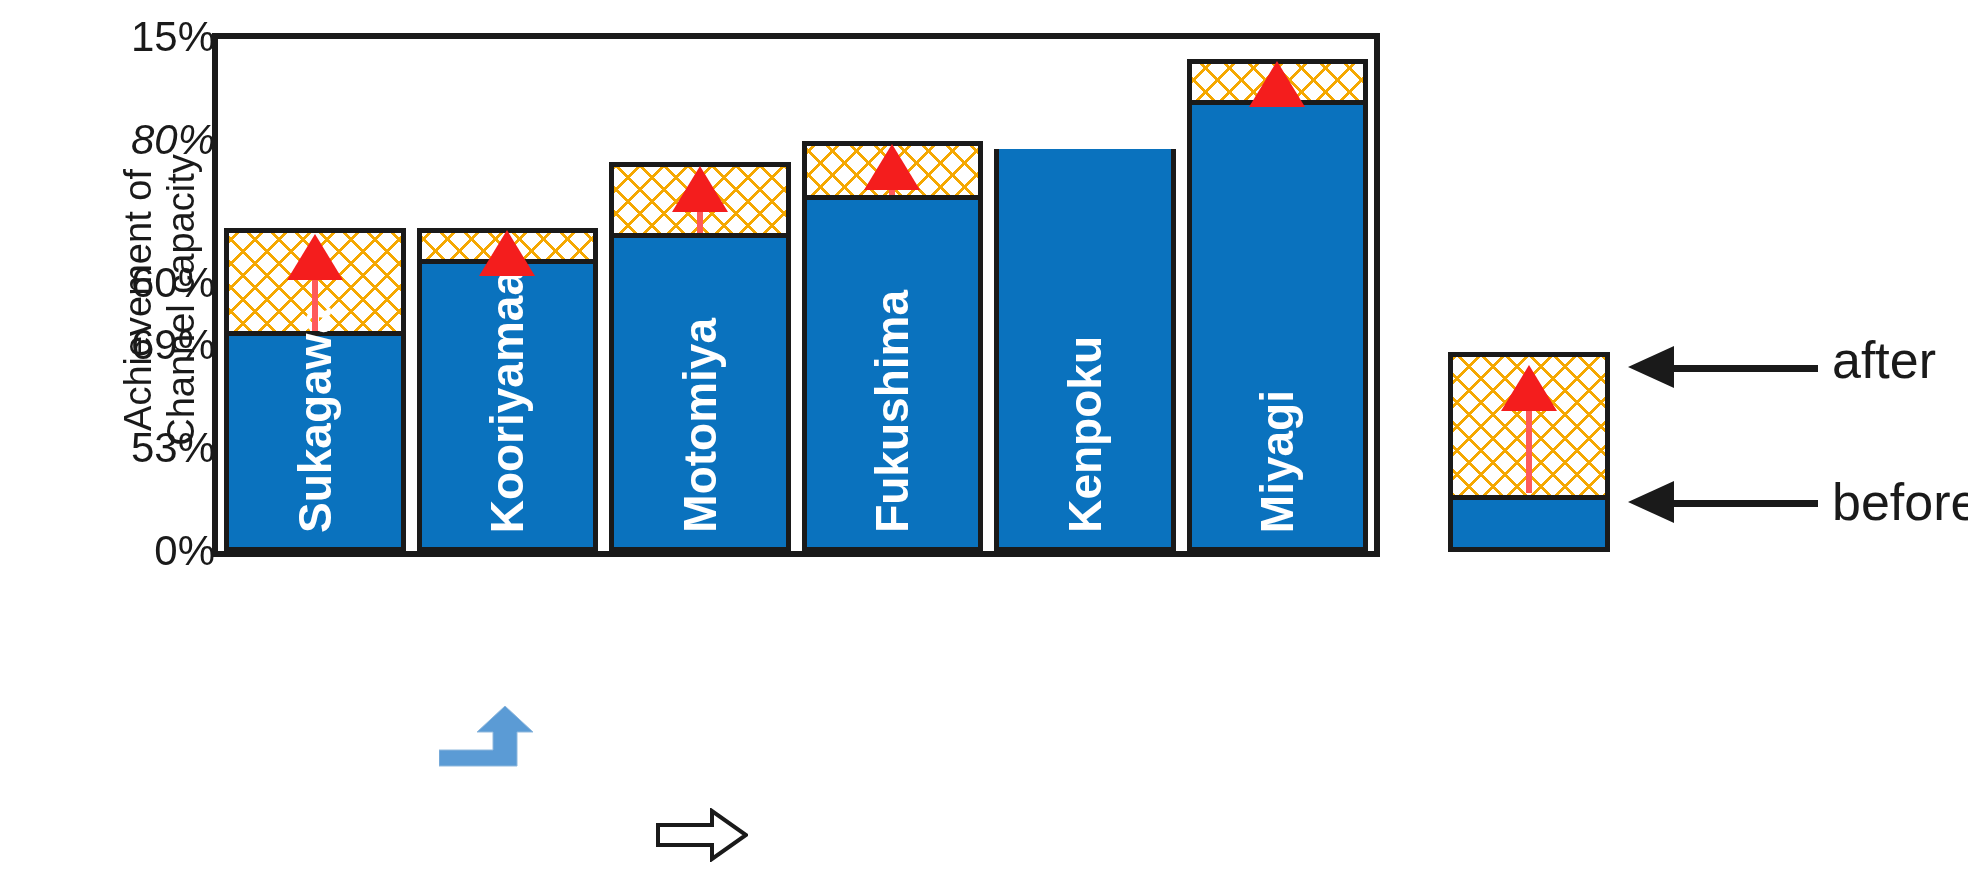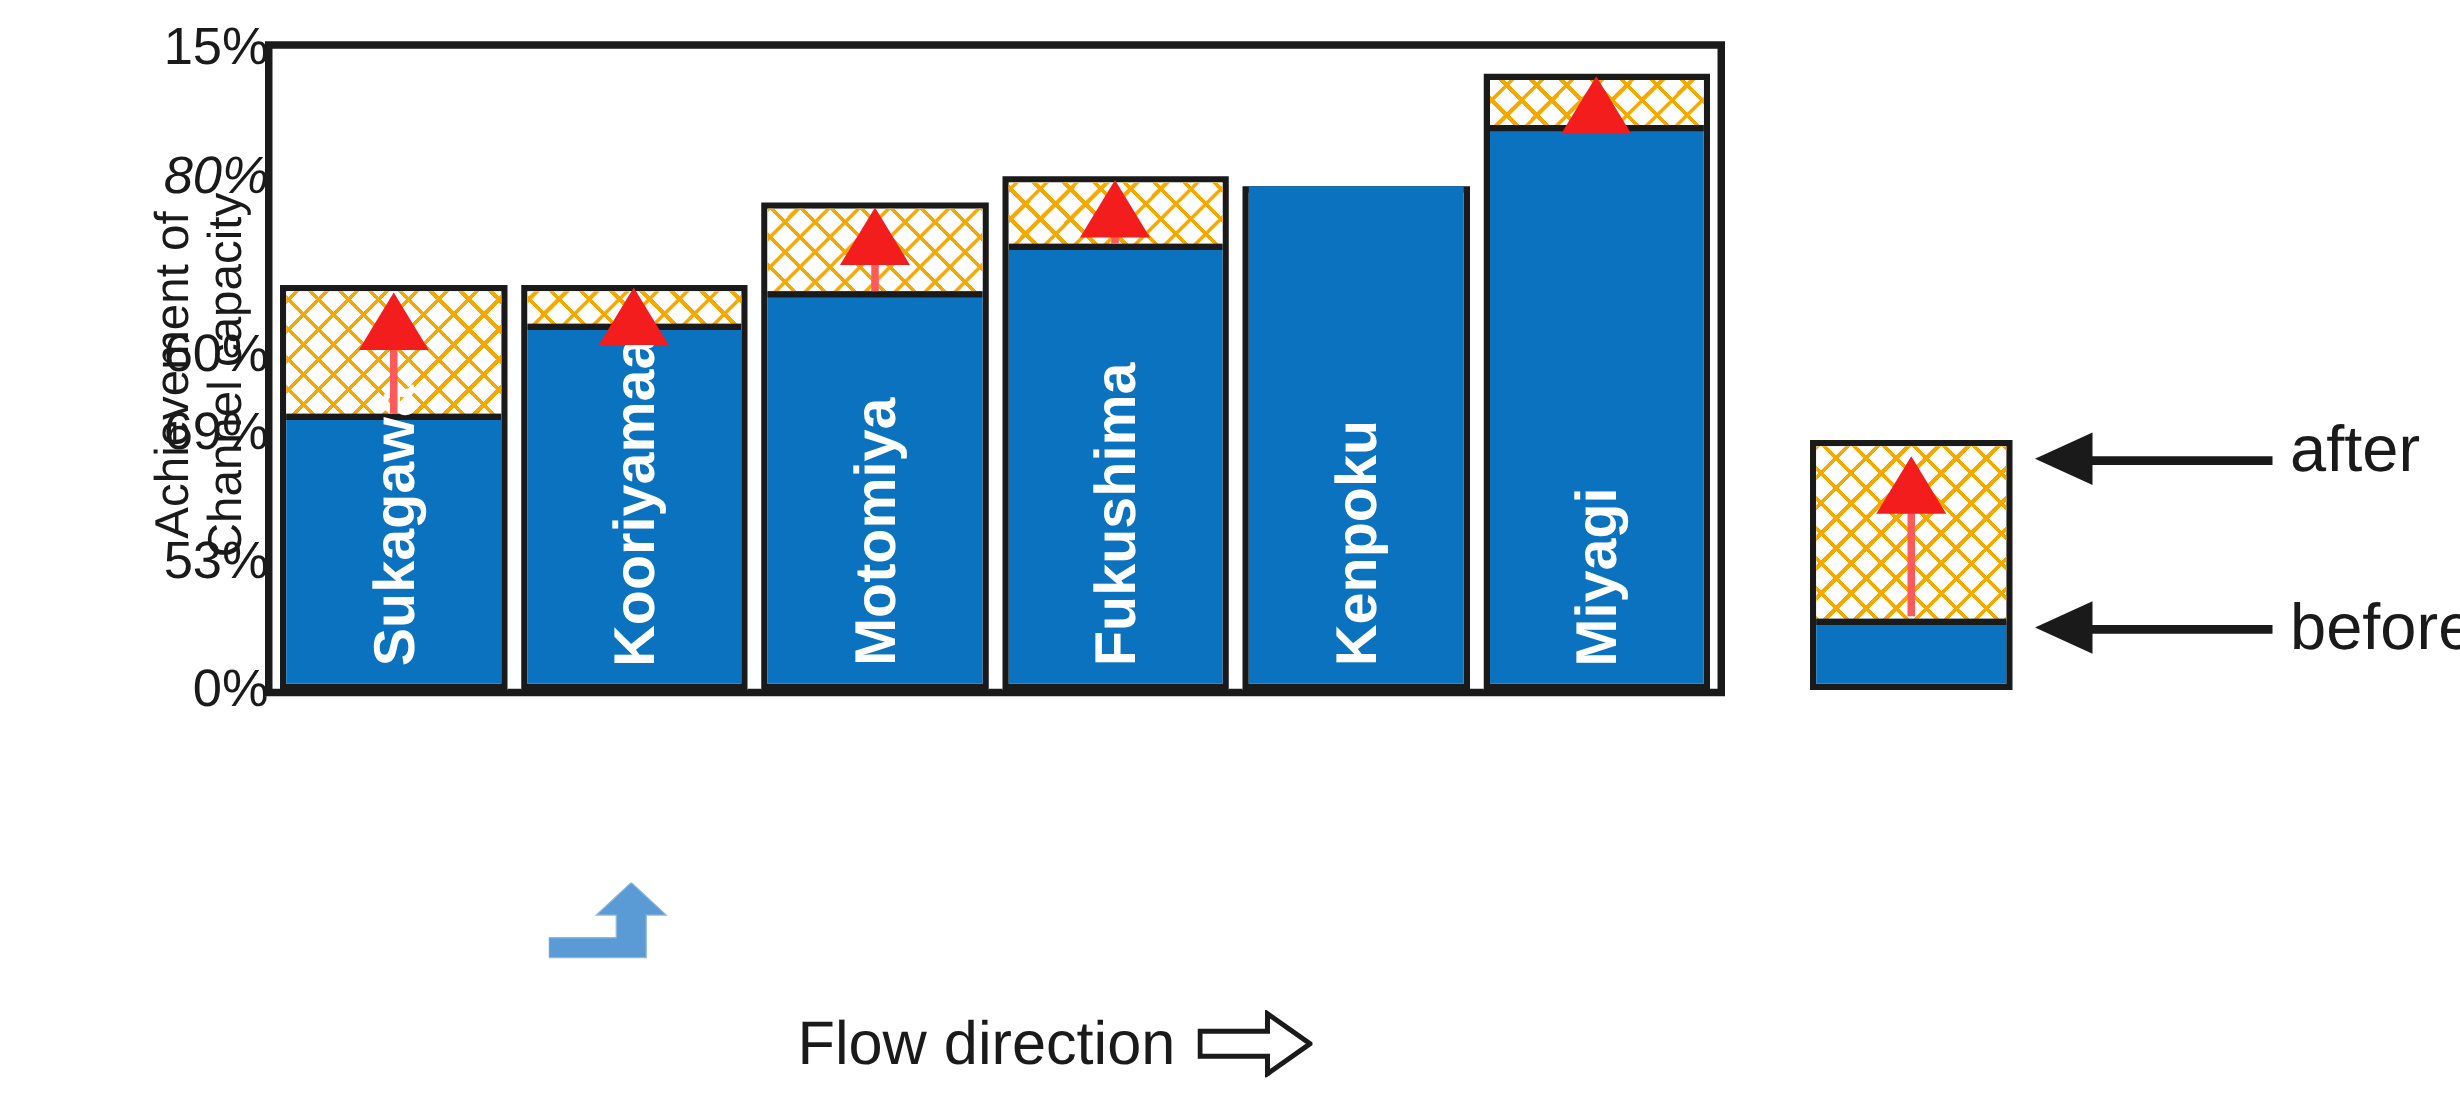--- a/index.html
+++ b/index.html
@@ -370,19 +370,18 @@
 
 <div id="reference-point">
   <div id="ref-arrow">
     <svg width="96" height="62" viewBox="0 0 96 62" xmlns="http://www.w3.org/2000/svg">
       <polygon points="0,44 54,44 54,26 38,26 66,0 94,26 78,26 78,60 0,60" fill="#5b9bd5" stroke="#8fb8dd" stroke-width="1"></polygon>
     </svg>
   </div>
 </div>
 
 <div id="flow-direction">
-  <div id="flow-direction-text">Flow direction</div>
   <div id="flow-arrow">
     <svg width="92" height="54" viewBox="0 0 92 54" xmlns="http://www.w3.org/2000/svg">
       <polygon points="2,17 56,17 56,3 90,27 56,51 56,37 2,37" fill="#ffffff" stroke="#1a1a1a" stroke-width="4" stroke-linejoin="miter"></polygon>
     </svg>
   </div>
 </div>
 
 </body></html>

